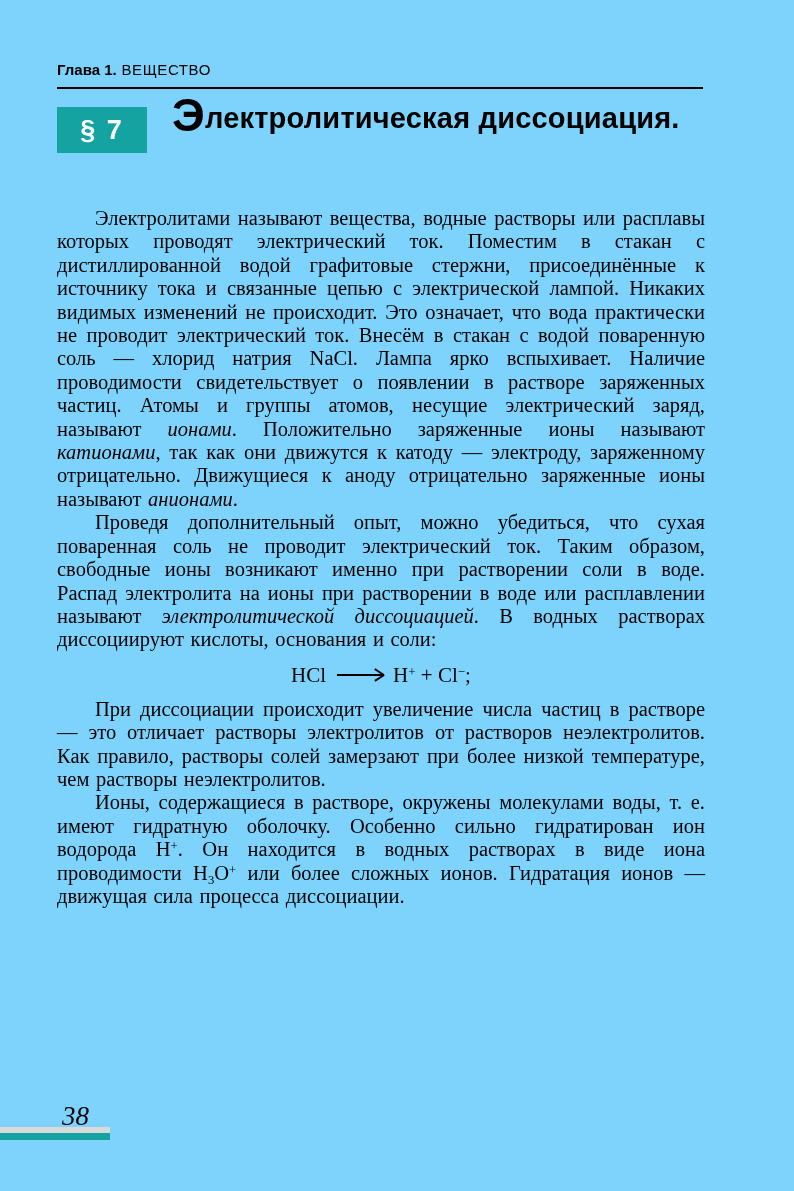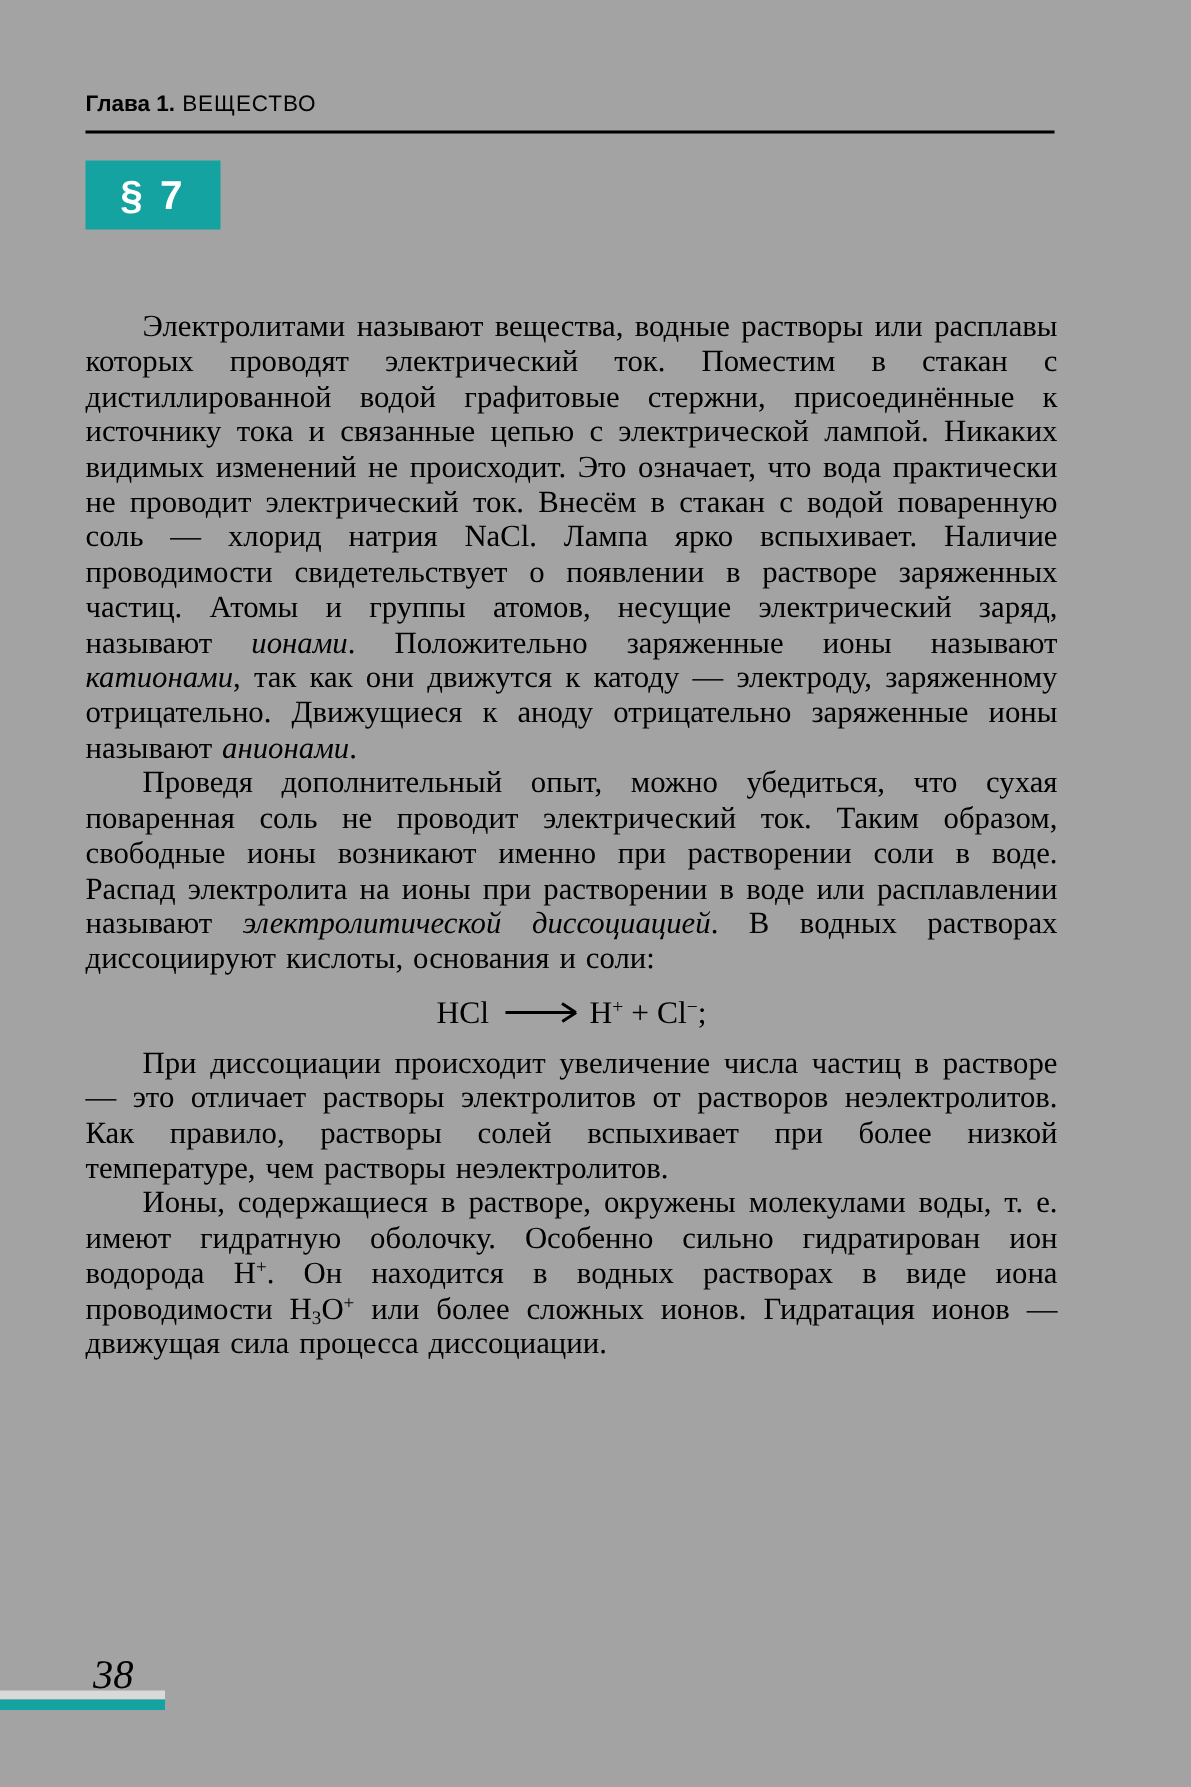--- a/index.html
+++ b/index.html
@@ -1,20 +1,20 @@
 <!DOCTYPE html>
 <html lang="ru"><head>
 <meta charset="utf-8">
 <style>
   html, body { margin: 0; padding: 0; background: #ffffff; }
   .page {
     position: relative;
     width: 794px;
     height: 1191px;
-    background: #a3a3a3;
+    background: #7dd3fc;
     color: #000;
     font-family: "Liberation Serif", serif;
     overflow: hidden;
     text-decoration: underline;
   }
 
   
   .chapter-header {
     position: absolute;
     left: 57px;
@@ -140,28 +140,29 @@
 
   <div class="chapter-header">
     <span class="ch-bold">Глава 1.</span><span class="ch-rest"> ВЕЩЕСТВО</span>
   </div>
 
   <div class="section-head">
     <div class="badge" style="background: rgb(20, 163, 160);">
       <span>§ 7</span>
     </div>
     <h1 class="title">
+      <span class="t-line1"><span class="initial">Э</span><span>лектролитическая диссоциация.</span></span>
     </h1>
   </div>
 
   <div class="body-text">
       <p class="para"><span>Электролитами называют вещества, водные растворы или расплавы которых проводят электрический ток. Поместим в стакан с дистиллированной водой графитовые стержни, присоединённые к источнику тока и связанные цепью с электрической лампой. Никаких видимых изменений не происходит. Это означает, что вода практически не проводит электрический ток. Внесём в стакан с водой поваренную соль — хлорид натрия NaCl. Лампа ярко вспыхивает. Наличие проводимости свидетельствует о появлении в растворе заряженных частиц. Атомы и группы атомов, несущие электрический заряд, называют </span><span class="it">ионами</span><span>. Положительно заряженные ионы называют </span><span class="it">катионами</span><span>, так как они движутся к катоду — электроду, заряженному отрицательно. Движущиеся к аноду отрицательно заряженные ионы называют </span><span class="it">анионами</span><span>.</span></p>
       <p class="para"><span>Проведя дополнительный опыт, можно убедиться, что сухая поваренная соль не проводит электрический ток. Таким образом, свободные ионы возникают именно при растворении соли в воде. Распад электролита на ионы при растворении в воде или расплавлении называют </span><span class="it">электролитической диссоциацией</span><span>. В водных растворах диссоциируют кислоты, основания и соли:</span></p>
       <div class="eq"><span>HCl</span><span class="rxn-arrow"></span><span>H</span><sup>+</sup><span> + Cl</span><sup>−</sup><span>;</span></div>
-      <p class="para"><span>При диссоциации происходит увеличение числа частиц в растворе — это отличает растворы электролитов от растворов неэлектролитов. Как правило, растворы солей вспыхивает при более низкой температуре, чем растворы неэлектролитов.</span></p>
+      <p class="para"><span>При диссоциации происходит увеличение числа частиц в растворе — это отличает растворы электролитов от растворов неэлектролитов. Как правило, растворы солей замерзают при более низкой температуре, чем растворы неэлектролитов.</span></p>
       <p class="para"><span>Ионы, содержащиеся в растворе, окружены молекулами воды, т. е. имеют гидратную оболочку. Особенно сильно гидратирован ион водорода H</span><sup>+</sup><span>. Он находится в водных растворах в виде иона проводимости H</span><sub>3</sub><span>O</span><sup>+</sup><span> или более сложных ионов. Гидратация ионов — движущая сила процесса диссоциации.</span></p>
     </div>
 
   <div class="footer">
     <span class="pagenum">38</span>
     <div class="bar-gray" style="background: rgb(217, 217, 217);"></div>
     <div class="bar-teal" style="background: rgb(20, 163, 160);"></div>
   </div>
 
 </div>

